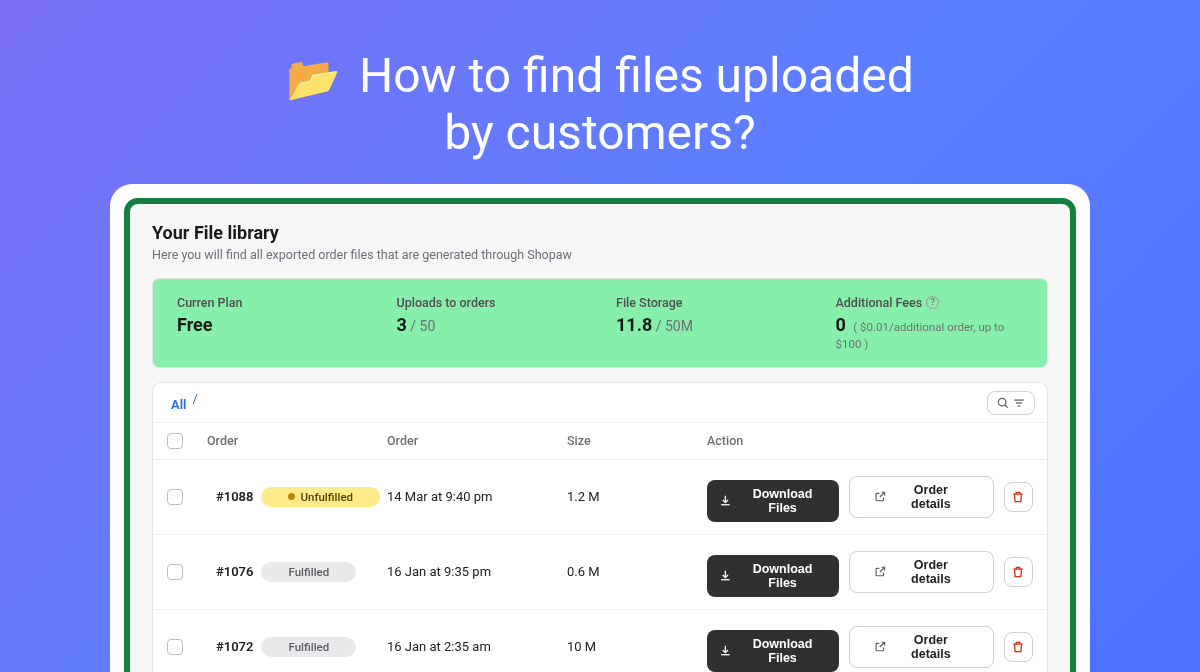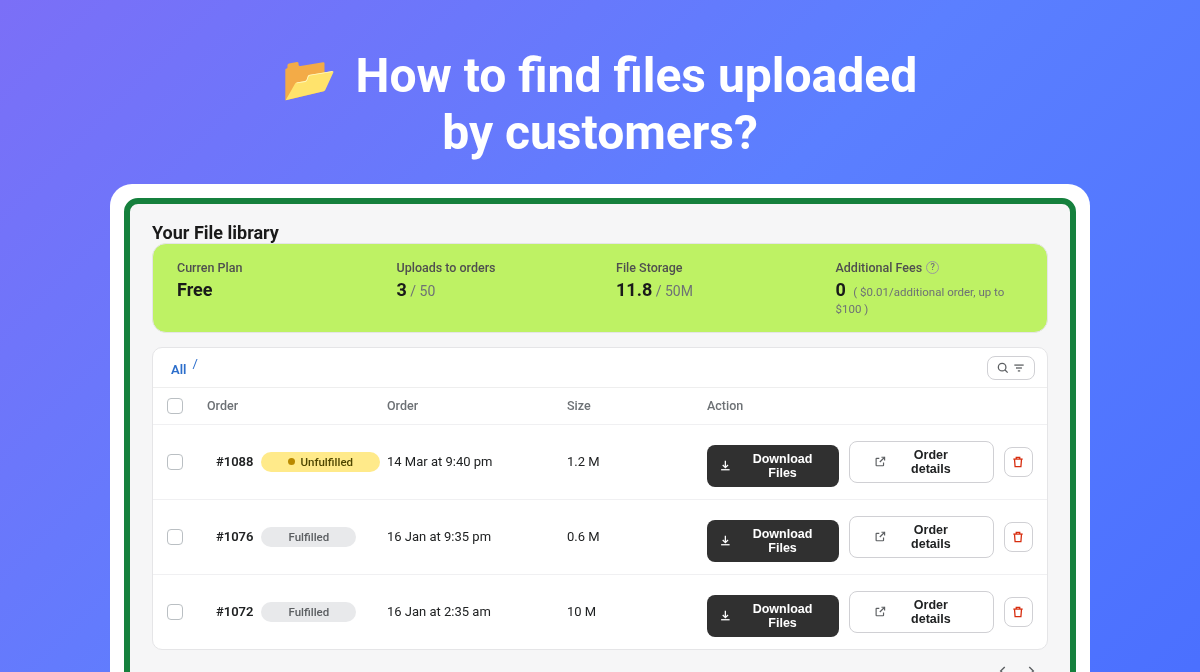--- a/index.html
+++ b/index.html
@@ -8,21 +8,21 @@
       background: linear-gradient(135deg, #7B6FF7 0%, #5B7FFF 50%, #4A6FFF 100%);
       min-height: 672px;
       width: 1200px;
       overflow: hidden;
     }
     .hero-title {
       text-align: center;
       padding: 48px 20px 24px;
       color: #fff;
       font-size: 48px;
-      font-weight: 700;
+      font-weight: 400;
       line-height: 1.15;
     }
     .hero-title .folder-emoji {
       font-size: 44px;
       vertical-align: middle;
       margin-right: 6px;
     }
     .card-wrap {
       width: 980px;
       margin: 0 auto;
@@ -41,23 +41,23 @@
       font-weight: 700;
       color: #1A1A1A;
     }
     .lib-sub {
       font-size: 12.5px;
       color: #6D7175;
       margin-top: 4px;
       margin-bottom: 16px;
     }
     .stats-box {
-      background: #bef264;
+      background: #86efac;
       border: 1px solid #E5E5E7;
-      border-radius: 14px;
+      border-radius: 7px;
       padding: 16px 24px;
       display: flex;
       gap: 32px;
       margin-bottom: 14px;
     }
     .stat {
       flex: 1;
     }
     .stat-label {
       font-size: 12.5px;
@@ -246,20 +246,21 @@
 <div class="hero-title">
   <span class="folder-emoji">📂</span>
   <span>How to find files uploaded</span><br>
   <span>by customers?</span>
 </div>
 
 <div class="card-wrap">
   <div class="card-inner">
 
     <div class="lib-title">Your File library</div>
+    <div class="lib-sub">Here you will find all exported order files that are generated through Shopaw</div>
 
     <div class="stats-box">
       <div class="stat">
         <div class="stat-label">Curren Plan</div>
         <div class="stat-value"><span class="big">Free</span></div>
       </div>
       <div class="stat">
         <div class="stat-label">Uploads to orders</div>
         <div class="stat-value">
           <span class="big">3</span>

